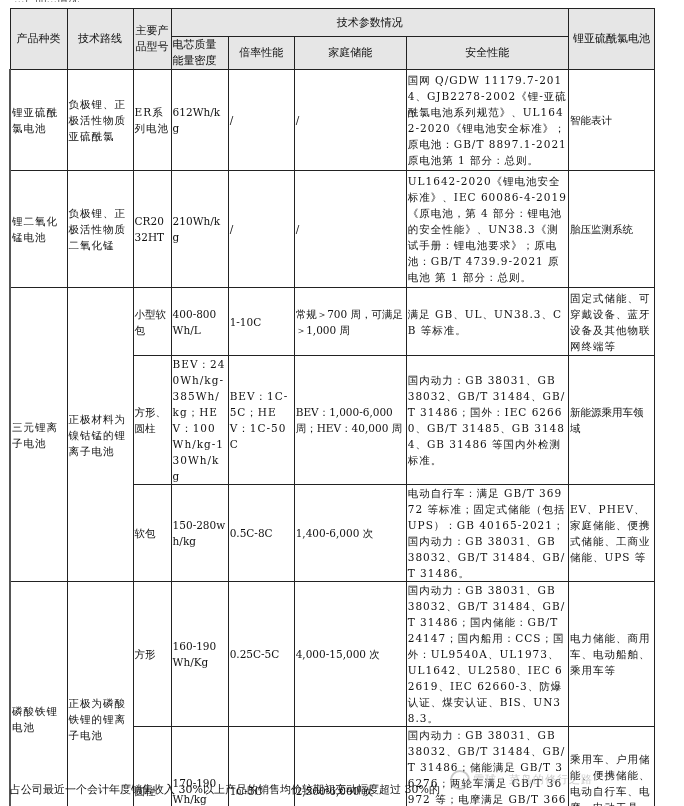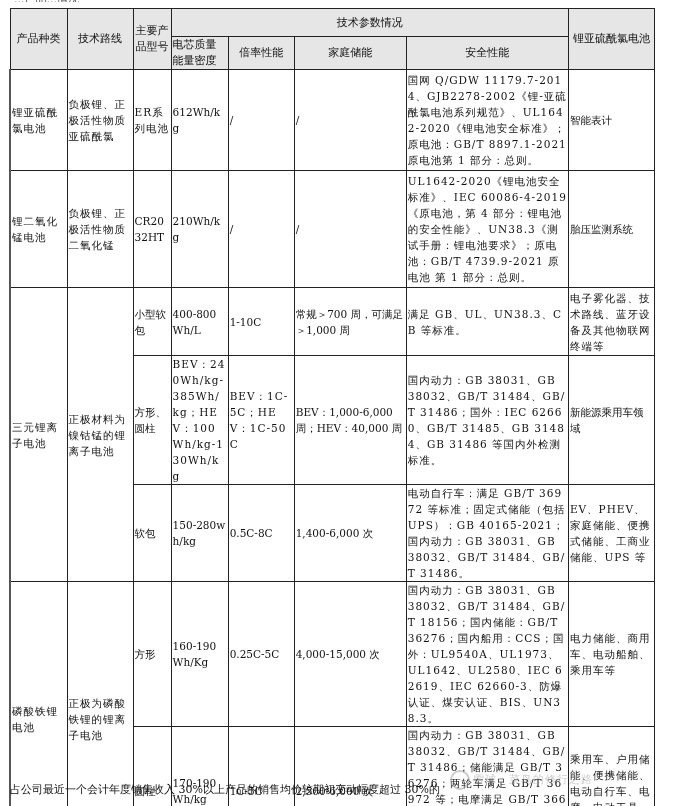--- a/index.html
+++ b/index.html
@@ -72,21 +72,21 @@
     </tr>
 
     <tr style="height:68px">
       <td rowspan="3" class="left-thick jus">三元锂离子电池</td>
       <td rowspan="3" class="jus">正极材料为镍钴锰的锂离子电池</td>
       <td>小型软包</td>
       <td>400-800Wh/L</td>
       <td>1-10C</td>
       <td>常规＞700 周，可满足＞1,000 周</td>
       <td class="jus">满足 GB、UL、UN38.3、CB 等标准。</td>
-      <td class="jus">电子雾化器、技术路线、蓝牙设备及其他物联网终端等</td>
+      <td class="jus">固定式储能、可穿戴设备、蓝牙设备及其他物联网终端等</td>
     </tr>
     <tr style="height:90px">
       <td>方形、圆柱</td>
       <td class="jus">BEV：240Wh/kg-385Wh/kg；HEV：100Wh/kg-130Wh/kg</td>
       <td class="jus">BEV：1C-5C；HEV：1C-50C</td>
       <td>BEV：1,000-6,000 周；HEV：40,000 周</td>
       <td class="jus">国内动力：GB 38031、GB 38032、GB/T 31484、GB/T 31486；国外：IEC 62660、GB/T 31485、GB 31484、GB 31486 等国内外检测标准。</td>
       <td>新能源乘用车领域</td>
     </tr>
     <tr style="height:97px">
@@ -98,21 +98,21 @@
       <td class="jus">EV、PHEV、家庭储能、便携式储能、工商业储能、UPS 等</td>
     </tr>
 
     <tr style="height:128px">
       <td rowspan="2" class="left-thick jus">磷酸铁锂电池</td>
       <td rowspan="2" class="jus">正极为磷酸铁锂的锂离子电池</td>
       <td>方形</td>
       <td>160-190Wh/Kg</td>
       <td>0.25C-5C</td>
       <td>4,000-15,000 次</td>
-      <td class="jus">国内动力：GB 38031、GB 38032、GB/T 31484、GB/T 18156；国内储能：GB/T 36276；国内船用：CCS；国外：UL9540A、UL1973、UL1642、UL2580、IEC 62619、IEC 62660-3、防爆认证、煤安认证、BIS、UN38.3。</td>
+      <td class="jus">国内动力：GB 38031、GB 38032、GB/T 31484、GB/T 31486；国内储能：GB/T 24147；国内船用：CCS；国外：UL9540A、UL1973、UL1642、UL2580、IEC 62619、IEC 62660-3、防爆认证、煤安认证、BIS、UN38.3。</td>
       <td class="jus">电力储能、商用车、电动船舶、乘用车等</td>
     </tr>
     <tr style="height:109px">
       <td>圆柱</td>
       <td>170-190Wh/kg</td>
       <td>1C-5C</td>
       <td>2,500-6,000 次</td>
       <td class="jus">国内动力：GB 38031、GB 38032、GB/T 31484、GB/T 31486；储能满足 GB/T 36276；两轮车满足 GB/T 36972 等；电摩满足 GB/T 36672 等；国外：UN38.3、UL9540A、UL1973、IEC 62619 等。</td>
       <td class="jus">乘用车、户用储能、便携储能、电动自行车、电摩、电动工具、UPS 等</td>
     </tr>

